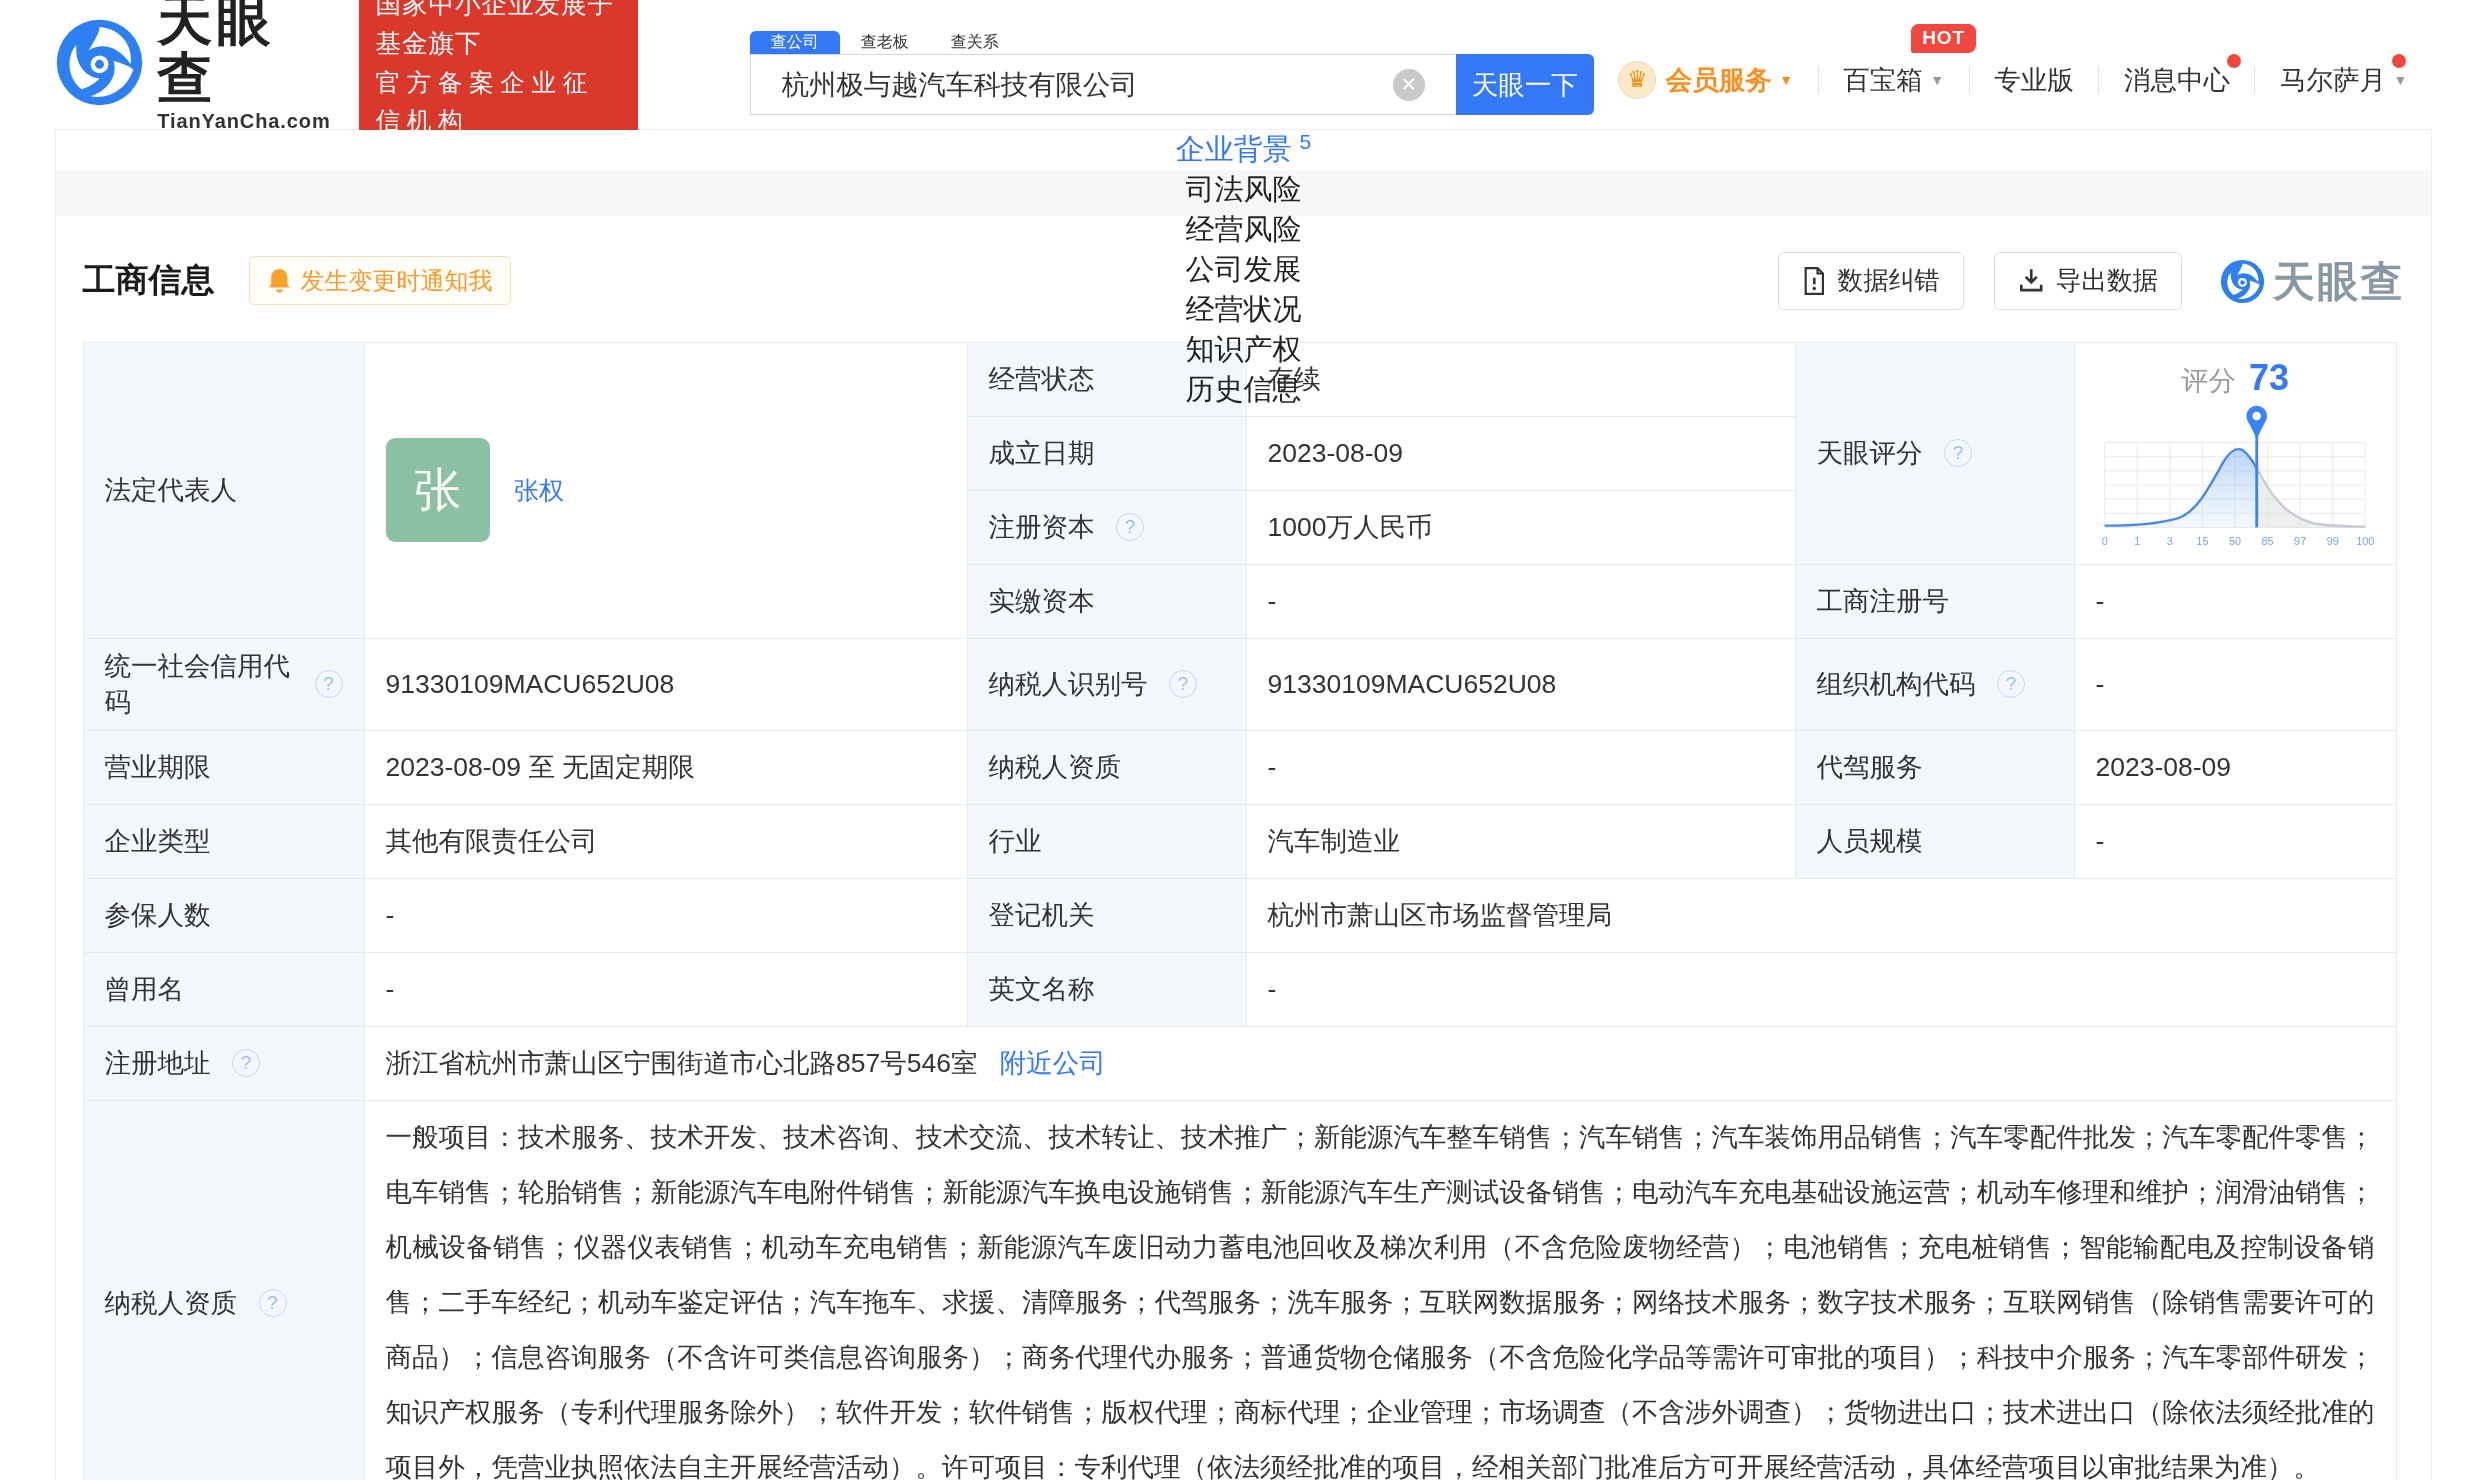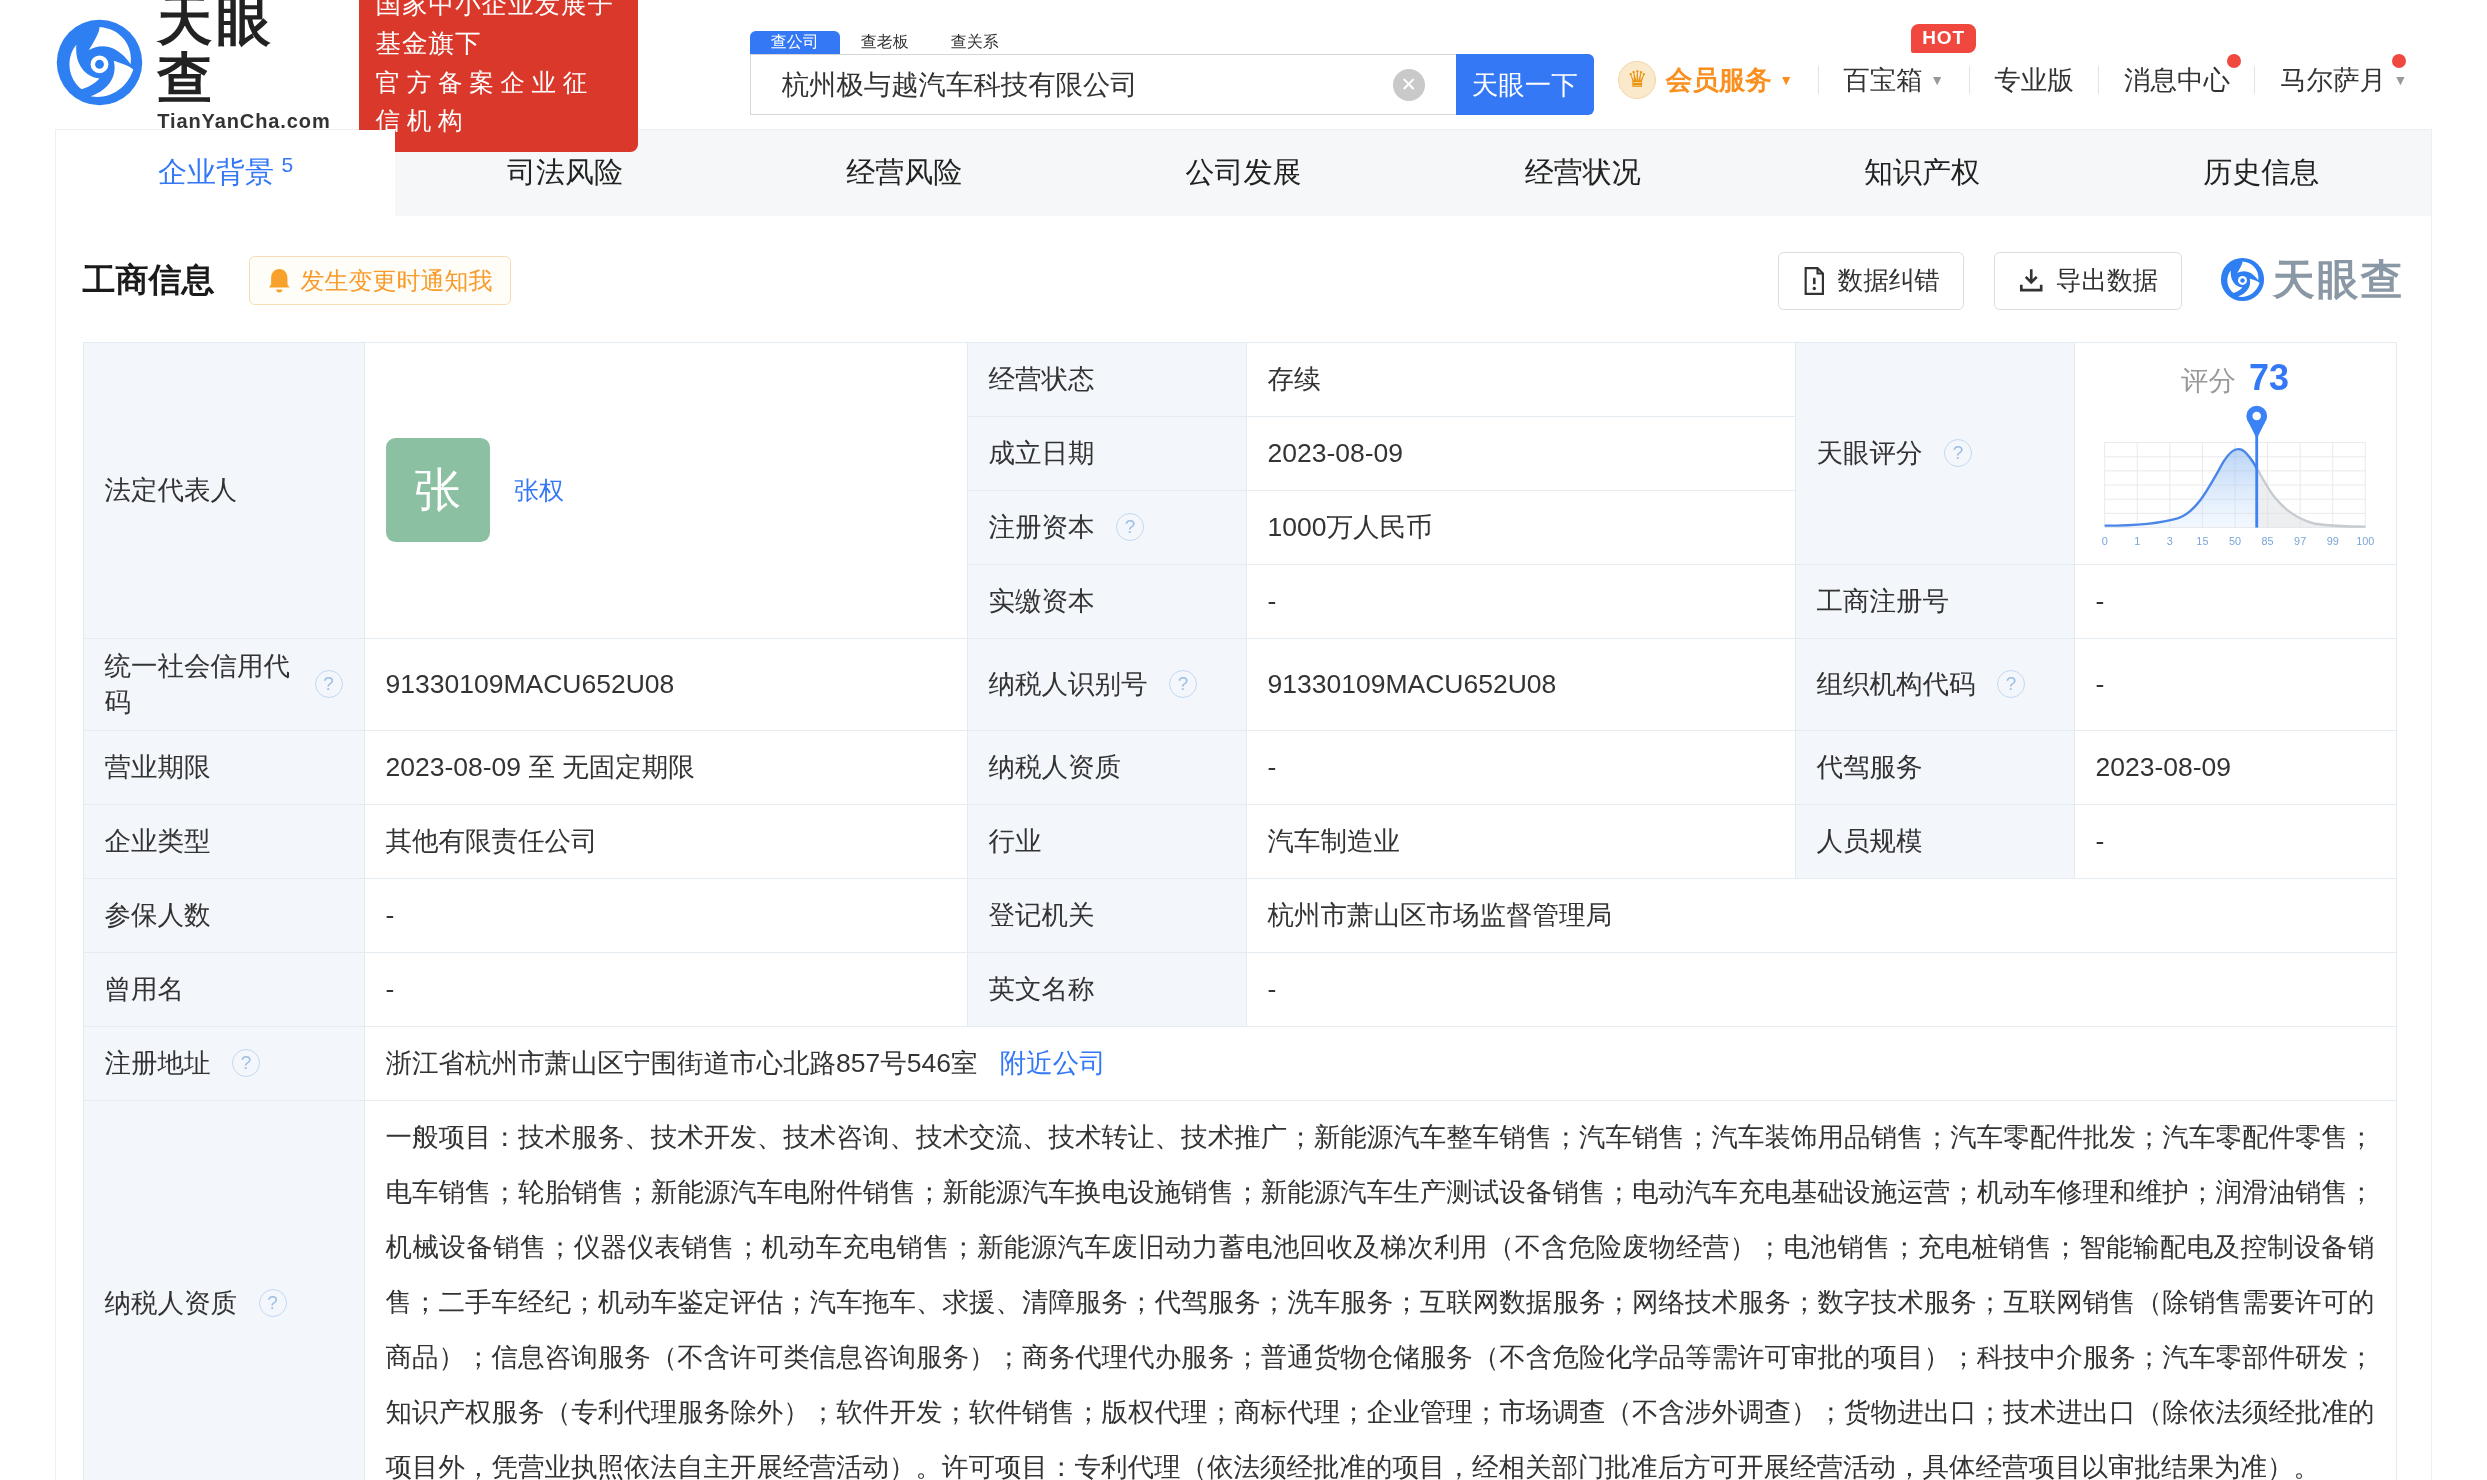--- a/index.html
+++ b/index.html
@@ -32,32 +32,32 @@
   .tn-sep { width:0.9px; height:28px; background:#e3e3e3; }
   .vip { color:#f98f1f; font-weight:bold; }
   .coin { width:38px; height:38px; border-radius:50%; background:#fbe9cb; color:#e8920c; display:flex; align-items:center; justify-content:center; font-size:23px; margin-right:9.5px; border:1.9px solid #f2d7a8; }
   .caret { font-size:14px; margin-left:7.6px; color:#999; }
   .vip .caret { color:#f98f1f; }
   .hot-badge { position:absolute; top:-38px; right:-7.6px; background:#f0483e; color:#fff; font-size:19px; font-weight:bold; padding:3.8px 11.4px; border-radius:7.6px 7.6px 7.6px 1.9px; letter-spacing:0.9px; }
   .red-dot { position:absolute; top:-7.6px; right:13.2px; width:14px; height:14px; border-radius:50%; background:#f0483e; }
   .user .red-dot { right:26.5px; }
 
   
-  .page-tabs { margin:3.8px 55px 0 55px; width:2377px; height:87px; background:#f6f7f8; display:flex; border:0.9px solid #efefef; border-bottom:none; }
+  .page-tabs { margin:3.8px 55px 0 55px; width:2377px; height:87px; background:#f6f7f8; display:flex; border:0.9px solid #efefef; border-bottom:none;flex-direction:column; }
   .ptab { flex:1; display:flex; align-items:center; justify-content:center; font-size:29px; color:#222; cursor:pointer; }
   .ptab.active { background:#fff; color:#3478f6; }
   .ptab .count { font-size:21px; color:#3478f6; margin-left:7.6px; transform:translateY(-7.6px); }
 
   
   .card { margin:0 55px; width:2377px; background:#fff; border:0.9px solid #efefef; border-top:none; padding:36px 26.5px 47px 26.5px; min-height:1259px; }
   .section-header { display:flex; align-items:center; margin-bottom:32px; }
   .section-title { font-size:33px; font-weight:bold; color:#1a1a1a; }
   .notify-btn { margin-left:34px; display:flex; align-items:center; border:0.9px solid #f6ddb4; background:#fffdf7; border-radius:5.7px; padding:7.6px 17px; font-size:24px; color:#f99b2b; cursor:pointer; }
   .notify-btn svg { margin-right:9.5px; }
-  .hdr-actions { margin-left:auto; display:flex; align-items:flex-start; }
+  .hdr-actions { margin-left:auto; display:flex; align-items:flex-end; }
   .hdr-btn { display:flex; align-items:center; border:0.9px solid #dcdcdc; background:#fff; border-radius:5.7px; padding:10.4px 23px; font-size:25.6px; color:#333; cursor:pointer; margin-left:30px; }
   .hdr-btn svg { margin-right:11.4px; }
   .wm-logo { display:flex; align-items:center; margin-left:38px; }
   .wm-logo .wm-icon { width:45px; height:45px; }
   .wm-text { font-size:42px; font-weight:bold; color:#8a97a5; margin-left:7.6px; letter-spacing:1.9px; }
 
   
   table.info { border-collapse:collapse; table-layout:fixed; width:2313px; }
   col.c1 { width:281px; } col.c2 { width:603px; } col.c3 { width:279px; }
   col.c4 { width:549px; } col.c5 { width:279px; } col.c6 { width:322px; }

